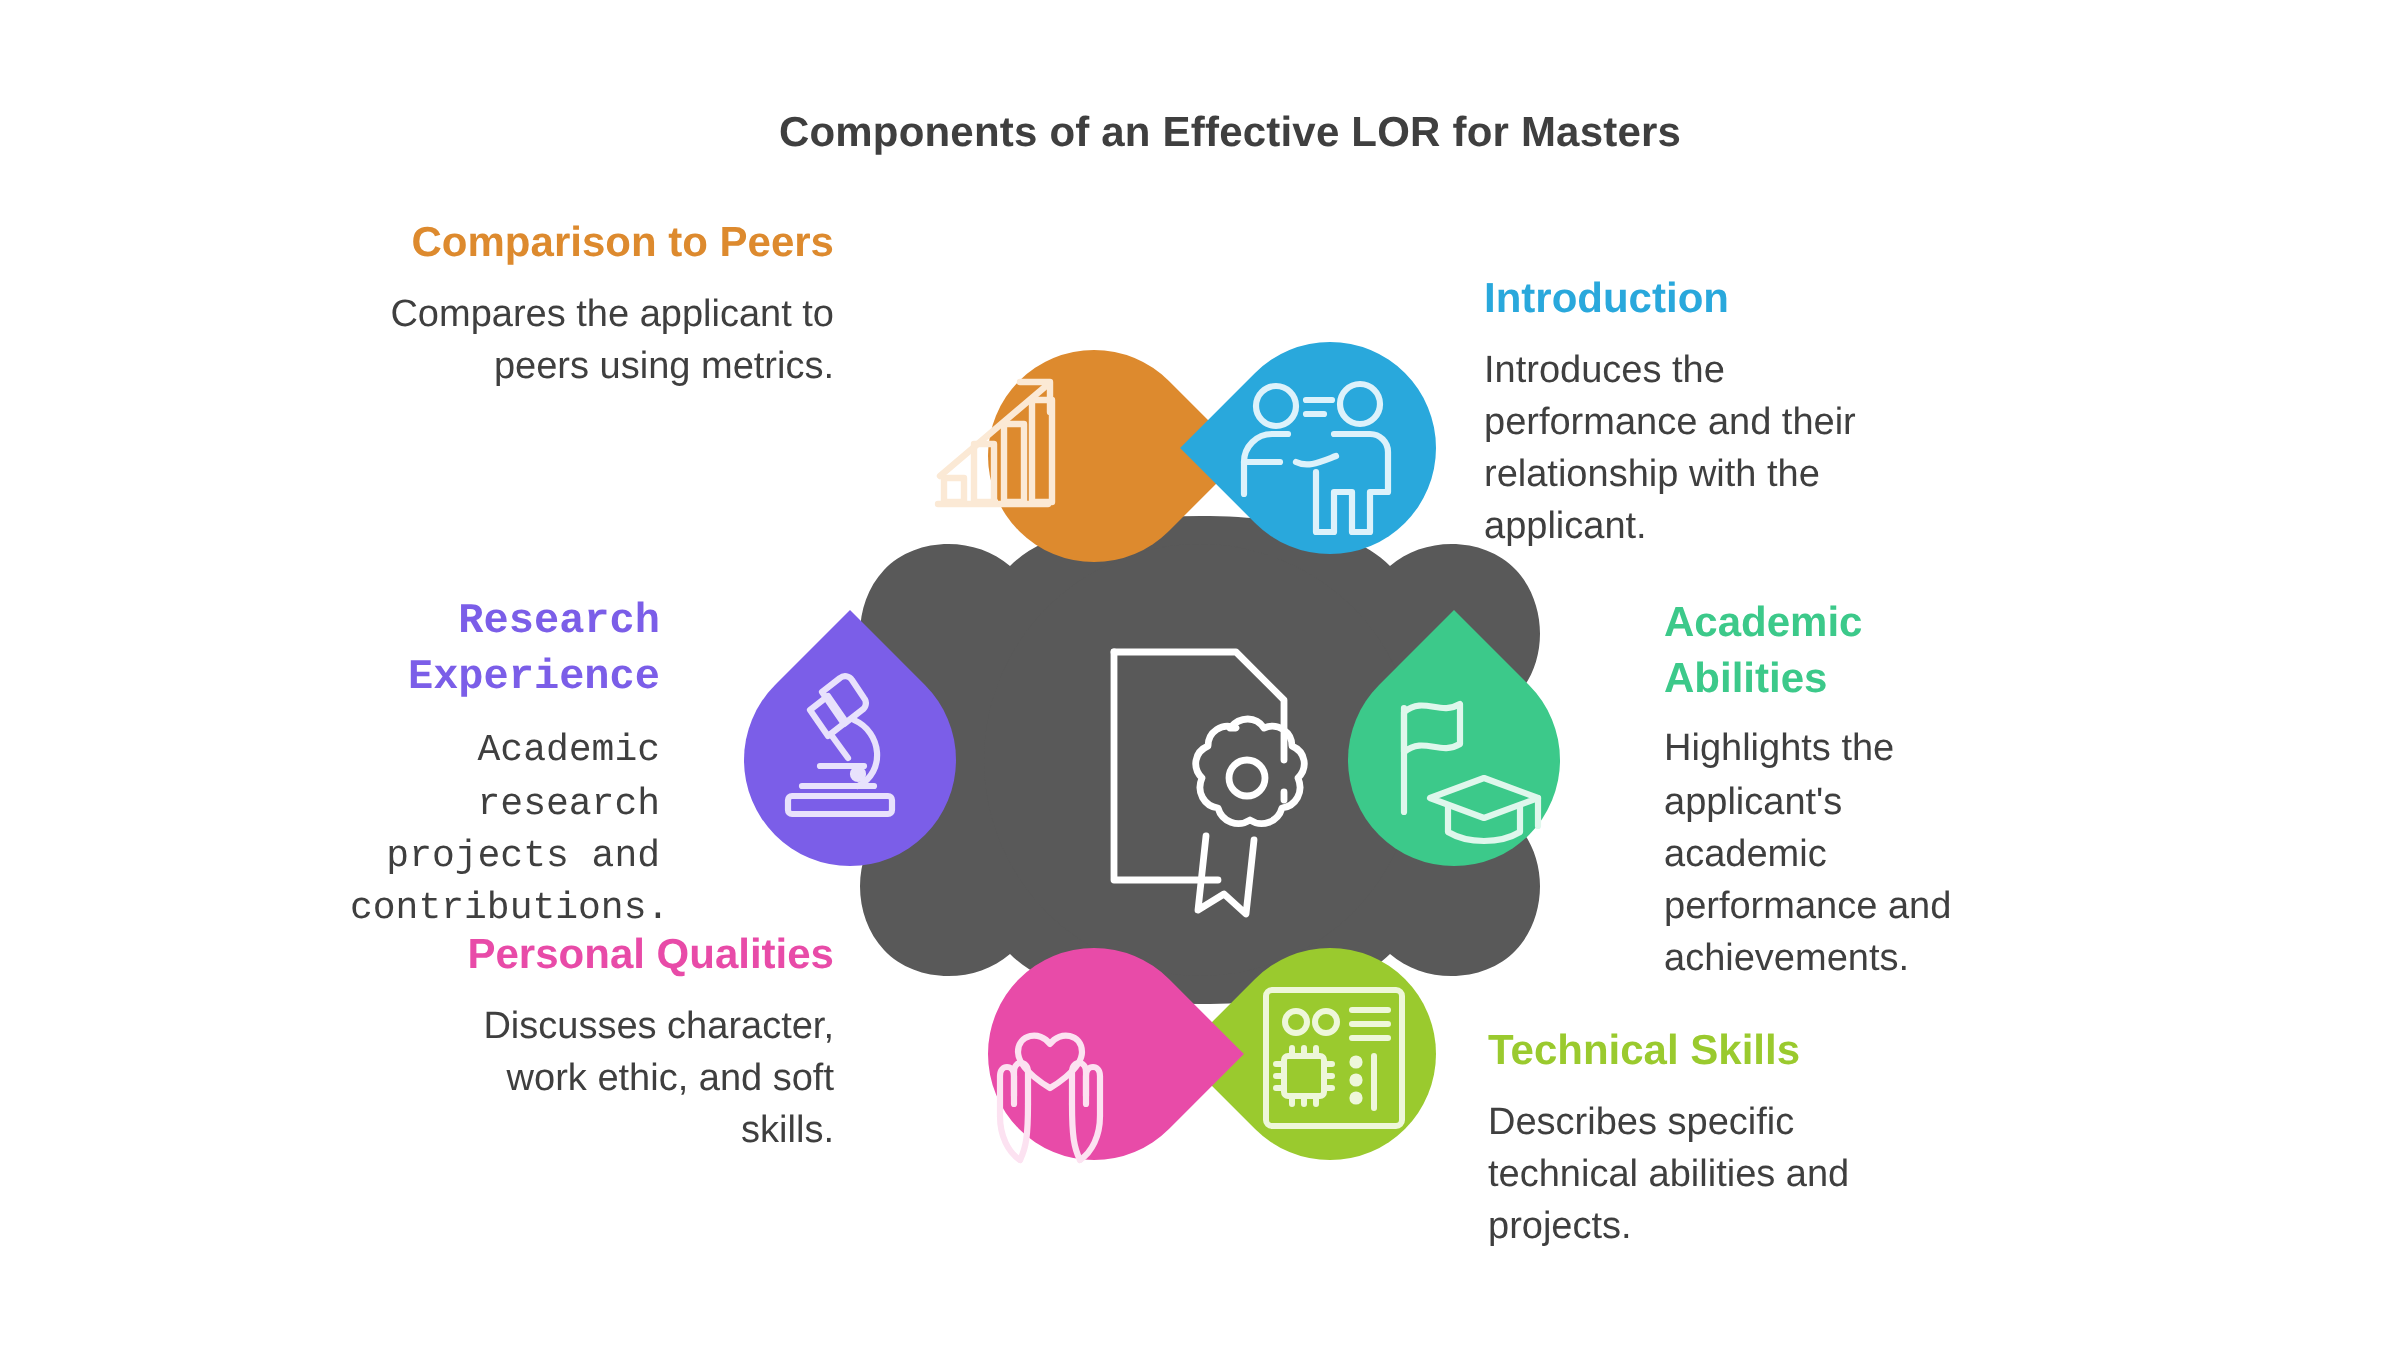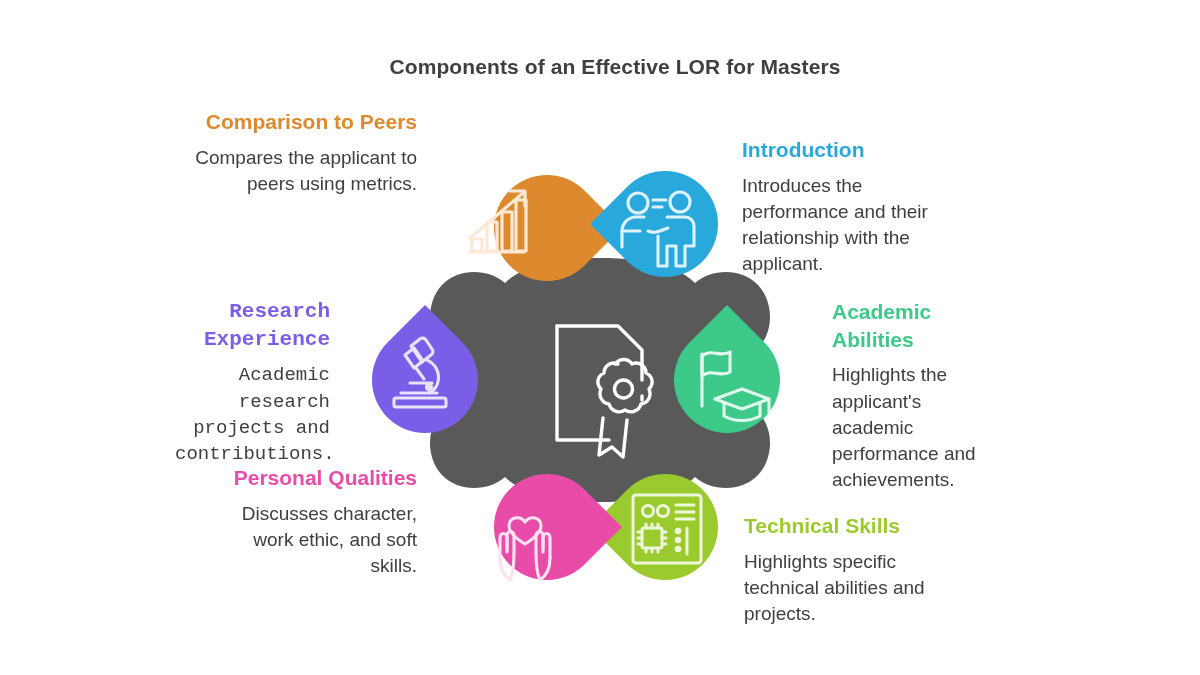--- a/index.html
+++ b/index.html
@@ -252,14 +252,14 @@
   <div class="c-desc">Introduces the performance and their relationship with the applicant.</div>
 </div>
 
 <div class="callout right" id="callout-academic">
   <div class="c-title" style="color: rgb(60, 201, 138);">Academic Abilities</div>
   <div class="c-desc">Highlights the applicant's academic performance and achievements.</div>
 </div>
 
 <div class="callout right" id="callout-technical">
   <div class="c-title" style="color: rgb(154, 202, 46);">Technical Skills</div>
-  <div class="c-desc">Highlights specific technical abilities and projects.</div>
+  <div class="c-desc">Describes specific technical abilities and projects.</div>
 </div>
 
 </body></html>

